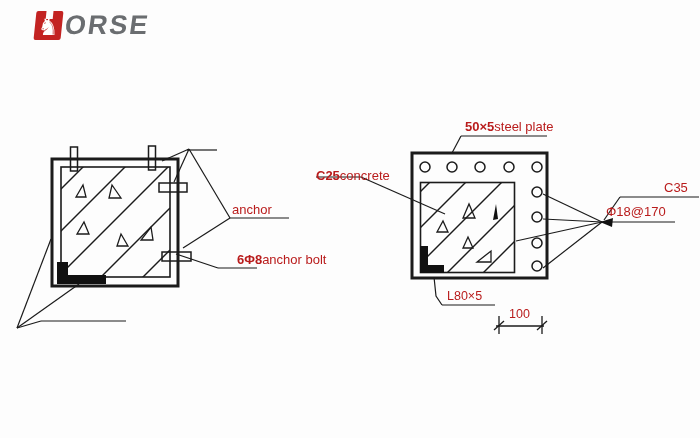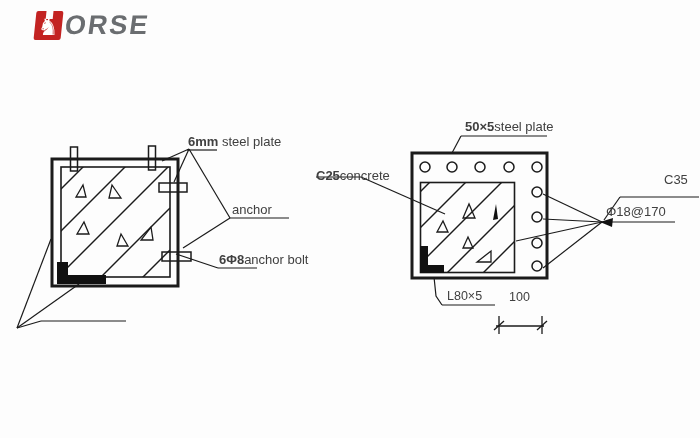--- a/index.html
+++ b/index.html
@@ -18,21 +18,21 @@
   .logo-h::after{ 
     content:"";position:absolute;top:0;left:10px;width:7px;height:8px;background:#fdfdfd;
   }
   .knight{color:#ffffff;font-size:24px;line-height:26px;position:relative;z-index:2;}
   .logo-text{
     font-weight:bold;font-size:27px;line-height:29px;letter-spacing:2px;
     transform:skewX(-8deg);margin-left:3px;
   }
   
   .label{
-    position:absolute;font-size:13px;line-height:15px;color:#404040;white-space:nowrap;
+    position:absolute;font-size:13px;line-height:15px;color:#b91c1c;white-space:nowrap;
   }
   .label .b{font-weight:bold;}
   .small{font-size:12.5px;}
   svg{position:absolute;left:0;top:0;}
   .ln{stroke:#1b1b1b;fill:none;}
 </style>
 </head>
 <body>
 
 <div id="stage">
@@ -148,42 +148,39 @@
       <g stroke-width="1.3">
         <line class="ln" x1="496" y1="326" x2="544" y2="326"></line>
         <line class="ln" x1="499" y1="316" x2="499" y2="334"></line>
         <line class="ln" x1="542" y1="316" x2="542" y2="334"></line>
         <line class="ln" x1="494" y1="330" x2="504" y2="321"></line>
         <line class="ln" x1="537" y1="330" x2="547" y2="321"></line>
       </g>
     </g>
   </svg>
 
-  <div class="label" style="left:188px;top:134px">
-    <span class="b">6mm</span><span> steel plate</span>
-  </div>
   <div class="label" style="left:232px;top:202px">
     <span>anchor</span>
   </div>
-  <div class="label" style="left:219px;top:252px">
+  <div class="label" style="left:237px;top:252px">
     <span class="b">6Φ8</span><span>anchor bolt</span>
   </div>
 
   <div class="label" style="left:465px;top:119px">
     <span class="b">50×5</span><span>steel plate</span>
   </div>
   <div class="label" style="left:316px;top:168px">
     <span class="b">C25</span><span>concrete</span>
   </div>
-  <div class="label b" style="left:664px;top:172px">
+  <div class="label b" style="left:664px;top:180px">
     <span>C35</span>
   </div>
   <div class="label b" style="left:606px;top:204px">
     <span>Φ18@170</span>
   </div>
   <div class="label small" style="left:447px;top:289px">
     <span>L80×5</span>
   </div>
-  <div class="label b small" style="left:509px;top:290px">
+  <div class="label b small" style="left:509px;top:307px">
     <span>100</span>
   </div>
 
 </div>
 
 </body></html>

